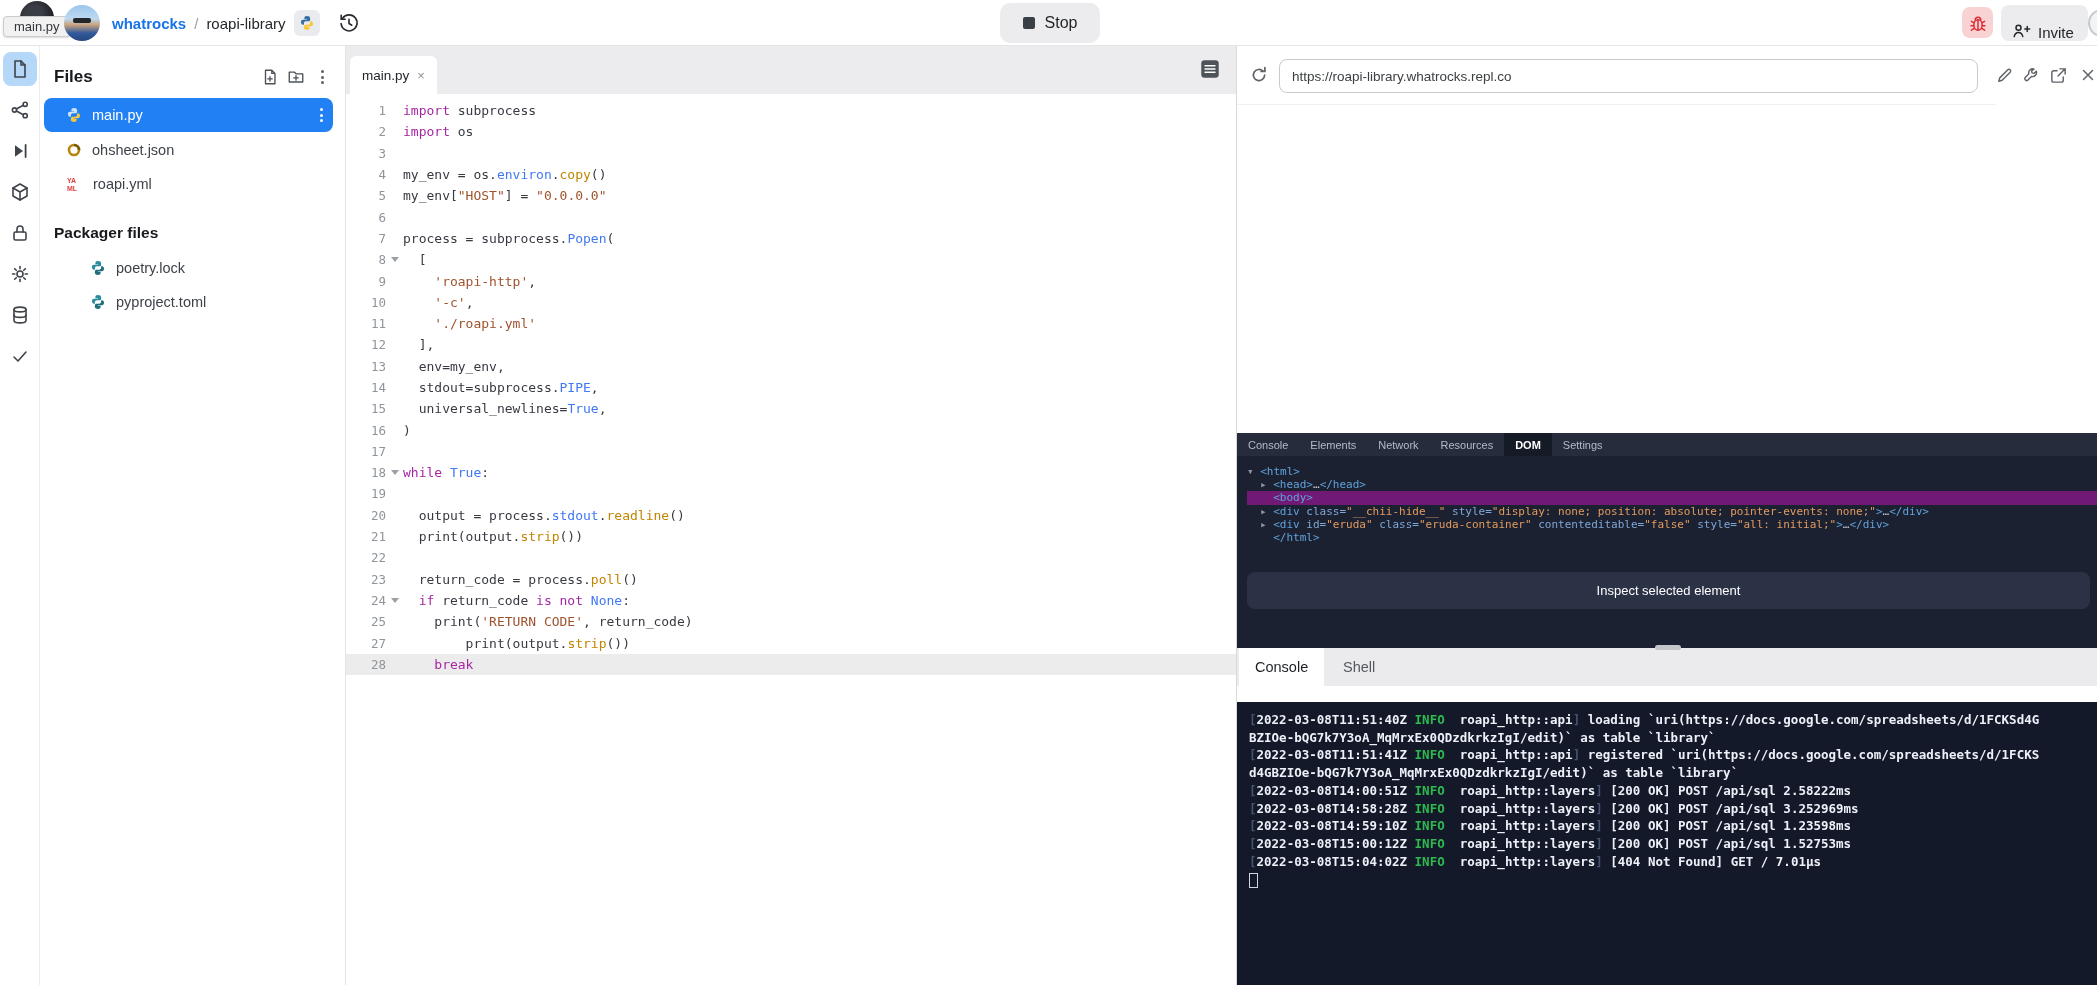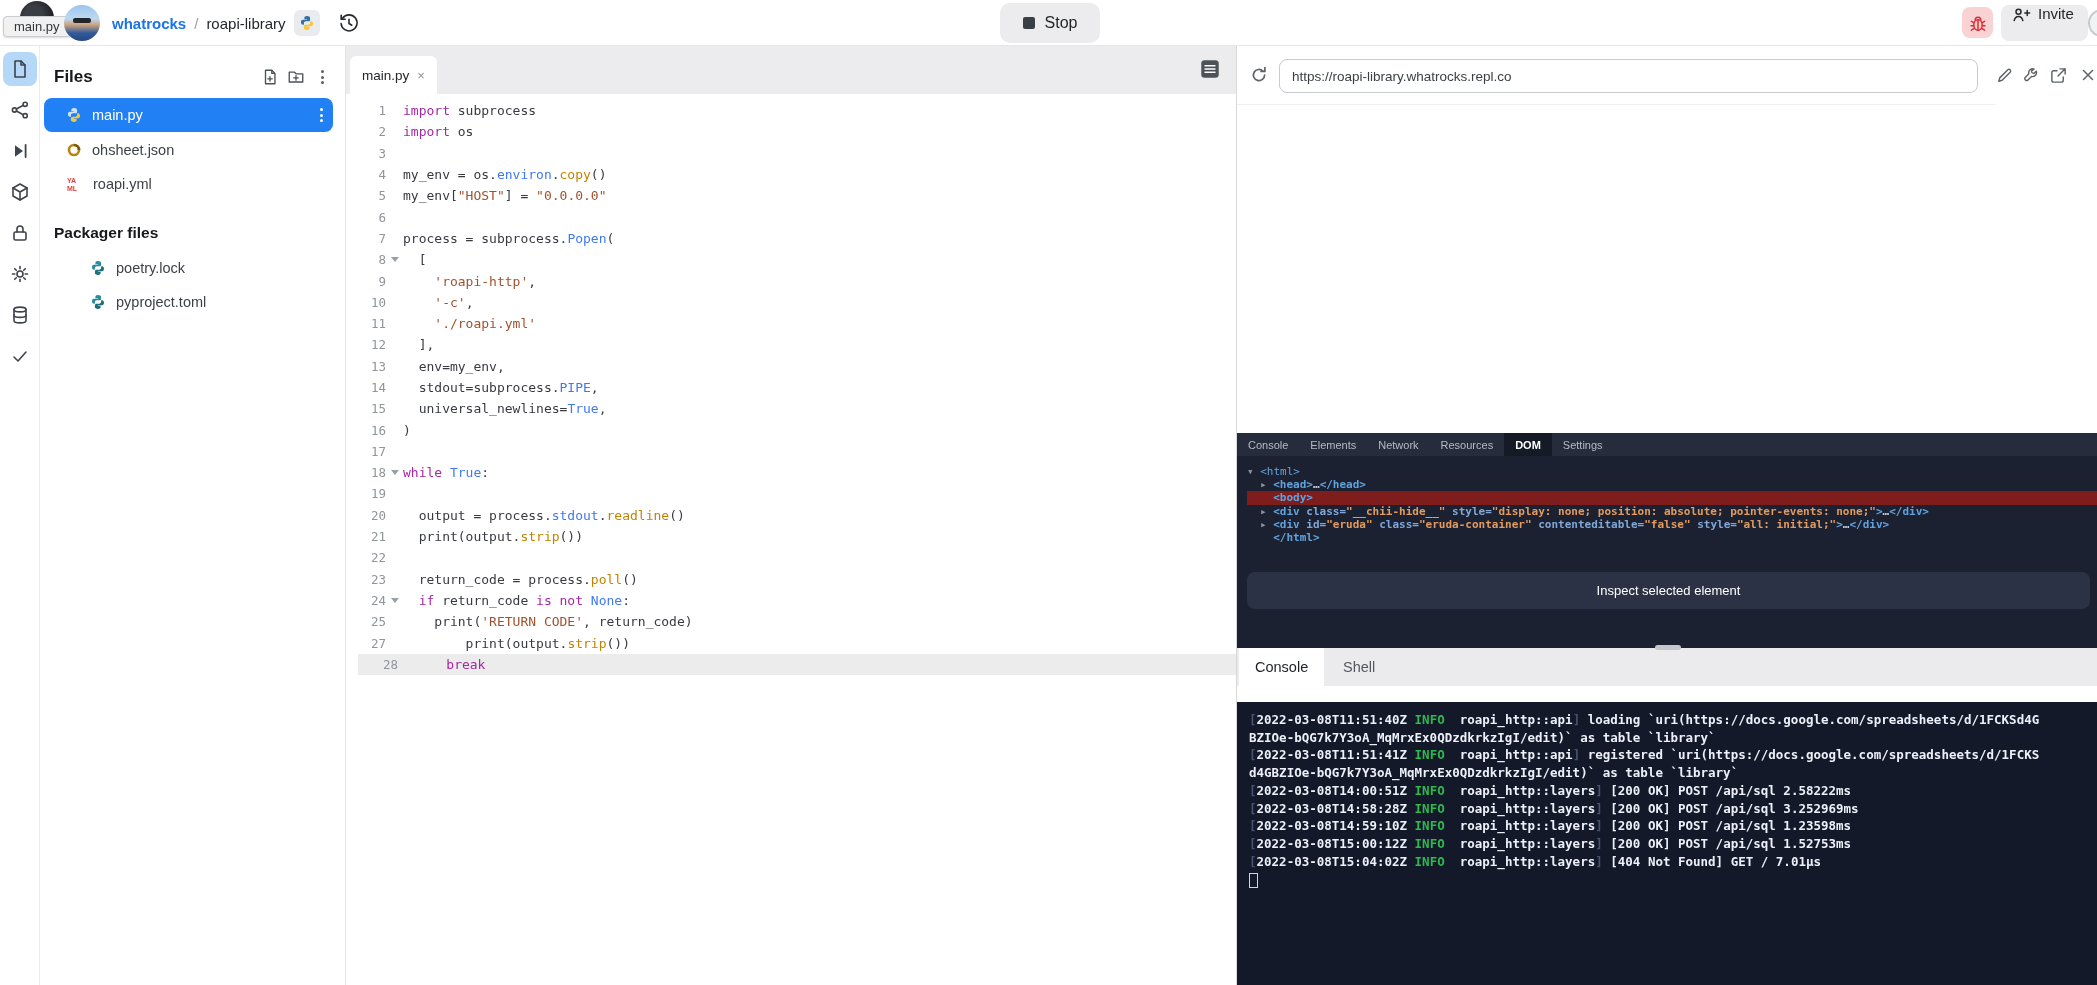--- a/index.html
+++ b/index.html
@@ -25,21 +25,21 @@
   .lang-chip { width:26px; height:26px; border-radius:6px; background:#e9ebee; display:flex;
     align-items:center; justify-content:center; }
   .hist { margin-left:10px; display:flex; align-items:center; }
   .stopbtn { position:absolute; left:1000px; top:3px; width:100px; height:40px; border-radius:10px;
     background:#ececee; display:flex; align-items:center; justify-content:center; gap:10px;
     font-size:16px; color:#1f2227; cursor:pointer; }
   .stopbtn .sq { width:12px; height:12px; background:#3a3f46; border-radius:2px; }
   .bugbtn { position:absolute; left:1962px; top:7px; width:31px; height:31px; border-radius:8px;
     background:#f9d2d4; display:flex; align-items:center; justify-content:center; cursor:pointer; }
   .invitebtn { position:absolute; left:2001px; top:5px; height:36px; padding:0 14px 0 10px; border-radius:8px;
-    background:#ececee; display:flex; align-items:flex-start; gap:7px; font-size:15px; color:#23262b; cursor:pointer; }
+    background:#ececee; display:flex; align-items:flex-end; gap:7px; font-size:15px; color:#23262b; cursor:pointer; }
   .partcircle { position:absolute; left:2088px; top:9px; width:28px; height:28px; border-radius:50%;
     border:2px solid #c6cace; background:#f2f3f4; }
 
   
   .rail { position:absolute; left:0; top:46px; width:40px; height:939px; background:#fff;
     border-right:1px solid #ececec; }
   .rail .it { width:34px; height:34px; margin:6px 3px 7px; border-radius:8px; display:flex;
     align-items:center; justify-content:center; cursor:pointer; }
   .rail .it.active { background:#b5d8f8; }
 
@@ -62,21 +62,21 @@
 
   
   .editor { position:absolute; left:346px; top:46px; width:890px; height:939px; background:#fff; }
   .tabbar { position:relative; height:48px; background:#ececee; }
   .tab { position:absolute; left:4px; bottom:0; height:38px; background:#fff; border-radius:6px 6px 0 0;
     display:flex; align-items:center; gap:8px; padding:0 12px; font-size:13.5px; color:#24272c; cursor:pointer; }
   .tab .x { color:#8b9096; font-size:13px; cursor:pointer; }
   .ed-icon { position:absolute; right:14px; top:11px; cursor:pointer; }
   .code-area { position:relative; padding-top:6px; font-family:"DejaVu Sans Mono", monospace; }
   .line { display:flex; height:21.3px; align-items:center; }
-  .line.hl { background:#ececec;margin-left:12px; }
+  .line.hl { background:#ececec; }
   .num { width:40px; text-align:right; font-size:12.5px; color:#8f959b; flex:0 0 40px; }
   .fold { width:17px; flex:0 0 17px; display:flex; align-items:center; justify-content:center; }
   .tri { width:0; height:0; border-left:4px solid transparent; border-right:4px solid transparent;
     border-top:5px solid #9aa0a6; }
   .ctext { white-space:pre; font-size:13px; color:#383a42; }
   .tk-k{color:#a626a4}.tk-b{color:#4078f2}.tk-o{color:#c18401}.tk-s{color:#a0522d}.tk-d{color:#383a42}
 
   
   .right { position:absolute; left:1236px; top:46px; width:861px; height:939px; background:#fff;
     border-left:1px solid #d9d9db; }
@@ -91,22 +91,22 @@
 
   
   .eruda { position:absolute; left:0; top:387px; width:861px; height:215px; background:#1b2130;
     font-family:"DejaVu Sans Mono", monospace; }
   .etabs { display:flex; height:23px; background:#262c3b; align-items:stretch; }
   .etab { display:flex; align-items:center; padding:0 11px; font-size:11px; color:#b4bbc7;
     cursor:pointer; font-family:"Liberation Sans", sans-serif; }
   .etab.act { background:#151a27; color:#fff; font-weight:bold; }
   .domtree { padding:9px 0 0 10px; }
   .dline { white-space:pre; font-size:11px; line-height:13.2px; cursor:pointer; }
-  .dline.hlrow { background:#7f1d1d; }
-  .dline.ind { padding-left:13px;font-weight:bold; }
+  .dline.hlrow { background:#701a75; }
+  .dline.ind { padding-left:13px; }
   .dm-tg{color:#61a2dd}.dm-at{color:#7fa7d7}.dm-vl{color:#e29a5e}.dm-pl{color:#c6cdda}.dm-a{color:#8a93a3}
   .inspect { position:absolute; left:10px; right:8px; top:139px; height:37px; background:#2b3245;
     border-radius:8px; color:#fff; font-size:13px; display:flex; align-items:center; justify-content:center;
     font-family:"Liberation Sans", sans-serif; cursor:pointer; }
 
   
   .ptabs { position:absolute; left:0; top:602px; width:861px; height:38px; background:#ebebed; }
   .ptab { position:absolute; top:0; height:38px; display:flex; align-items:center; padding:0 16px;
     font-size:14.5px; color:#54585e; cursor:pointer; }
   .ptab.act { background:#fff; color:#1d2025; border-radius:0 0 0 0; }

